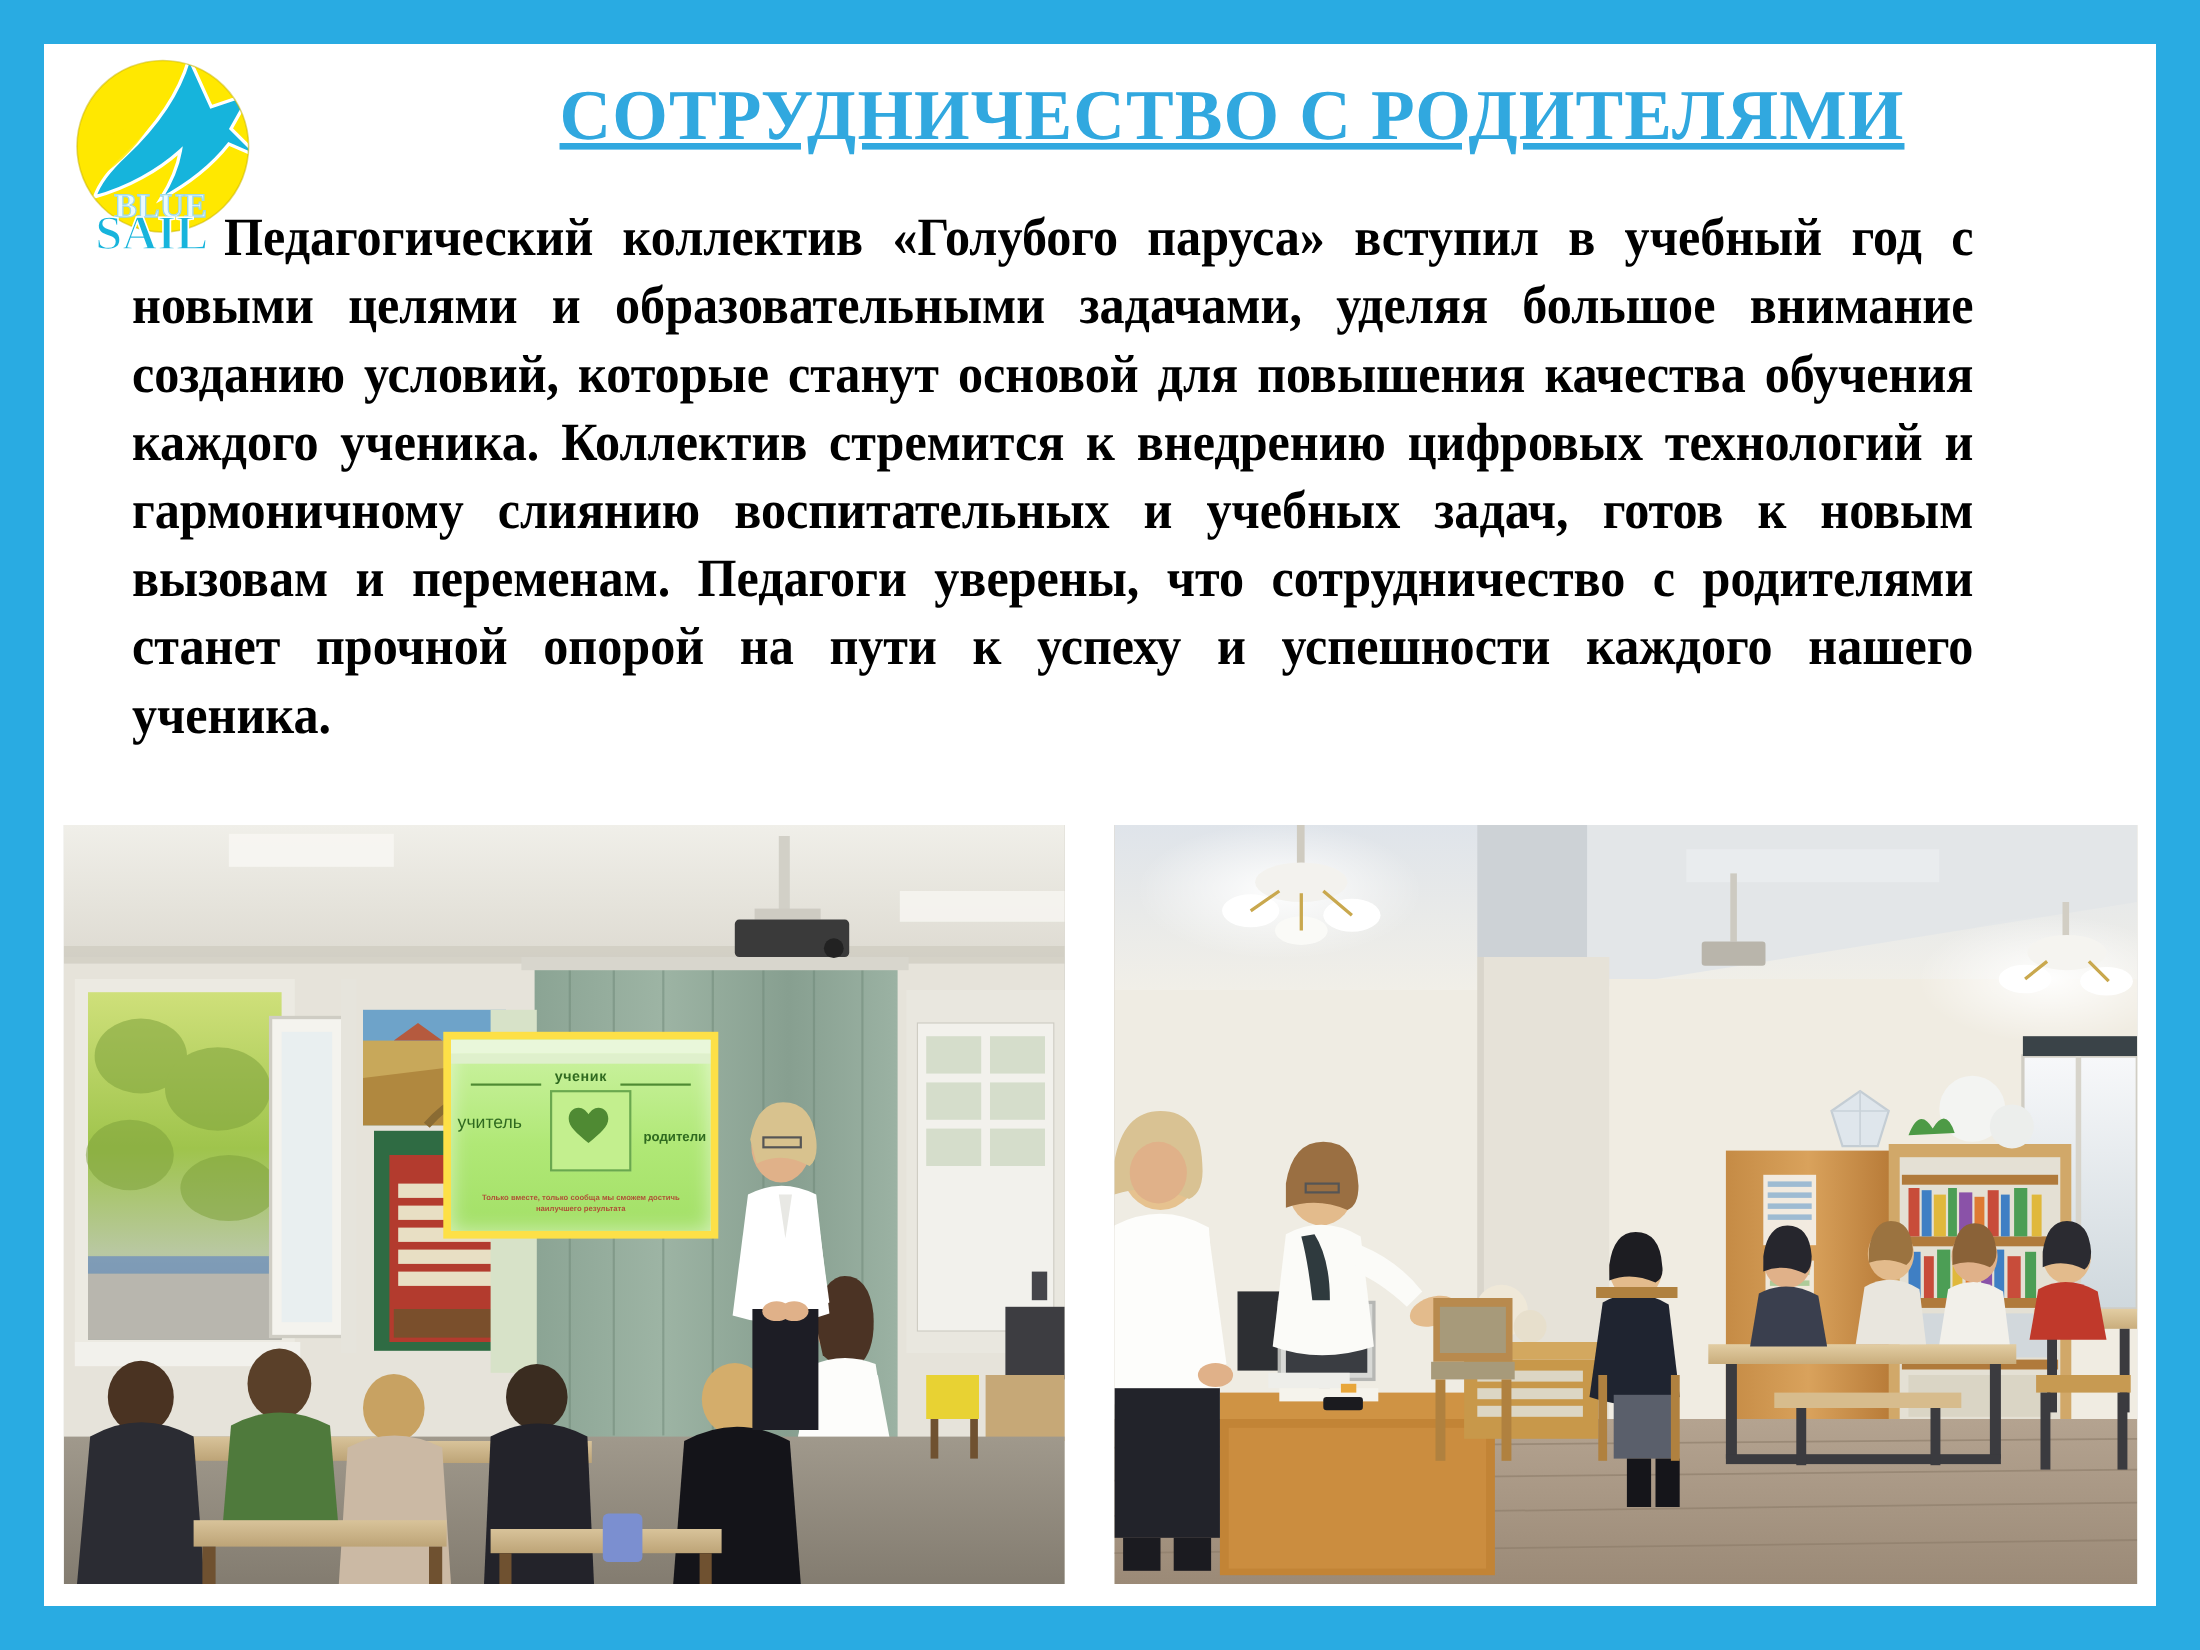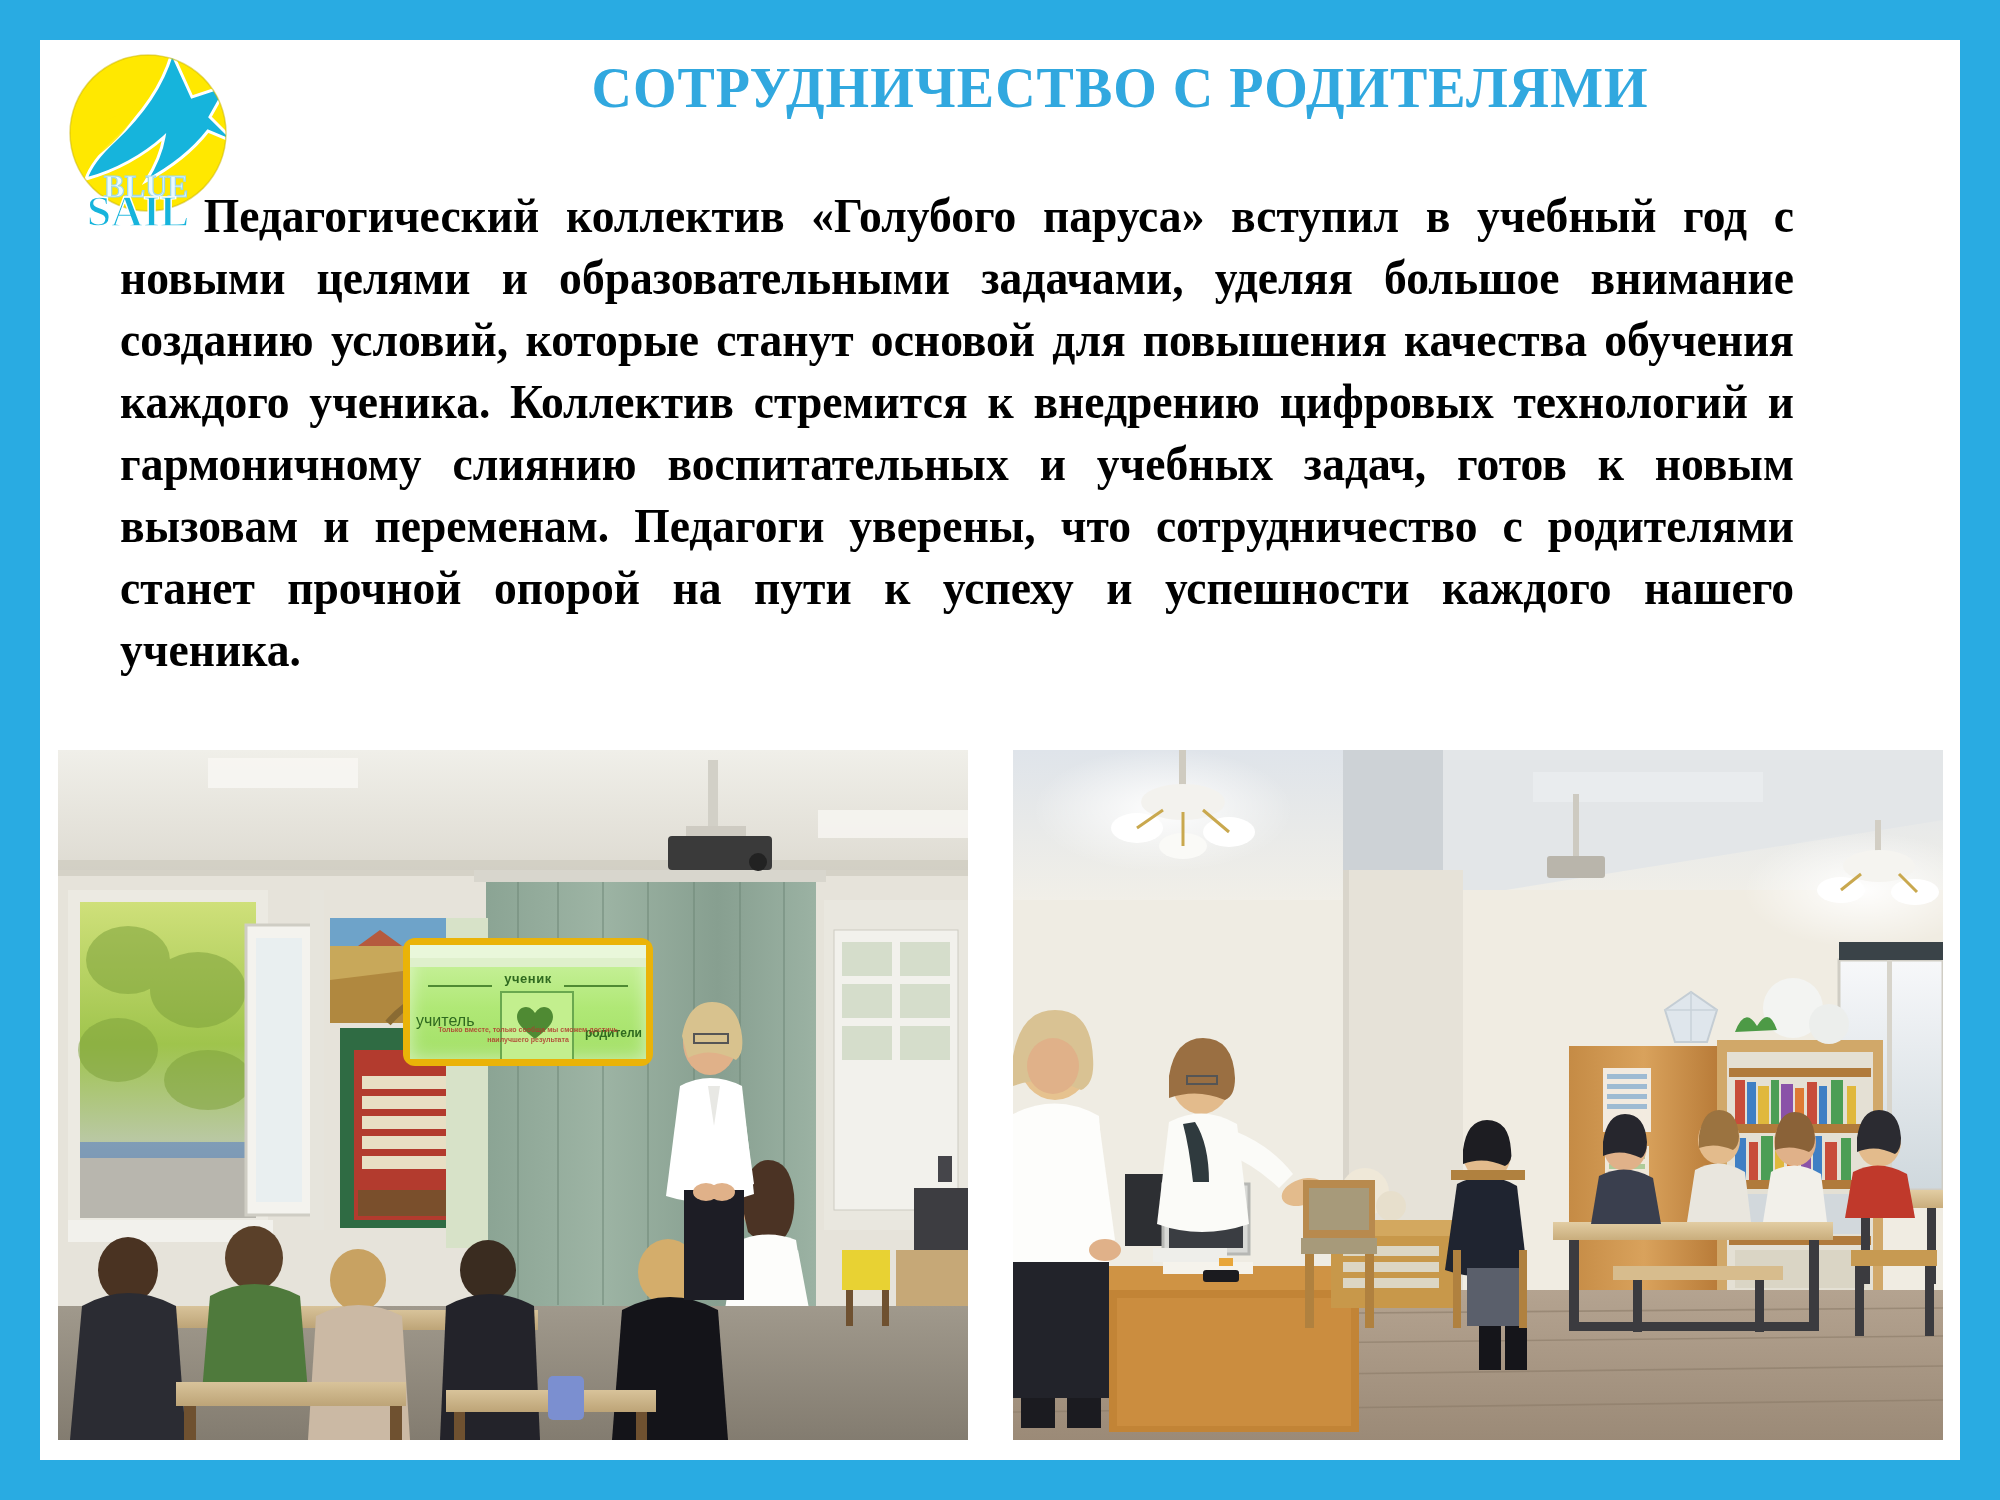--- a/index.html
+++ b/index.html
@@ -40,30 +40,31 @@
     width: 190px;
     height: 185px;
     text-align: right;
   }
   #logo svg { display: block; width: 190px; height: 185px; }
 
   
   #title {
     position: absolute;
     left: 260px;
-    top: 5px;
+    top: 22px;
     width: 1640px;
     text-align: center;
     font-family: "Liberation Serif", serif;
     font-weight: bold;
-    font-size: 56px;
+    font-size: 65px;
     line-height: 86px;
     letter-spacing: 1px;
     color: #31A8DF;
     white-space: nowrap;
+    text-decoration: underline;
   }
 
   
   #body-text {
     position: absolute;
     left: 80px;
     top: 145px;
     width: 1800px;
     font-family: "Liberation Serif", serif;
     font-weight: bold;
@@ -288,21 +289,21 @@
           <rect x="396" y="662" width="11" height="28" fill="#6f5130"></rect>
           <rect x="578" y="662" width="11" height="28" fill="#6f5130"></rect>
 
           <rect x="784" y="500" width="48" height="40" fill="#e8d233"></rect>
           <rect x="788" y="540" width="7" height="36" fill="#6f5130"></rect>
           <rect x="824" y="540" width="7" height="36" fill="#6f5130"></rect>
 
           <rect x="490" y="626" width="36" height="44" rx="5" fill="#7b8fd0"></rect>
         </svg>
 
-        <div class="pp" style="left:345px; top:188px; width:250px; height:128px; background:#eab308; border-radius:12px; padding:7px; box-sizing:border-box;">
+        <div class="pp" style="left:345px; top:188px; width:250px; height:188px; background:#fde047; border-radius:0; padding:7px; box-sizing:border-box;">
           <div style="width:100%;height:100%;background:linear-gradient(180deg,#cdf3a4 0%,#b0e876 55%,#a3e067 100%);position:relative;overflow:hidden;box-shadow:inset 0 0 18px rgba(255,255,255,.55);">
             <div style="position:absolute;left:0;top:0;width:100%;height:13px;background:#e9f7da;"></div>
             <div style="position:absolute;left:0;top:13px;width:100%;height:9px;background:#dff0cc;"></div>
             <div style="position:absolute;top:26px;width:100%;text-align:center;font-family:'Liberation Sans',sans-serif;font-weight:bold;font-size:13px;color:#2f6a1f;letter-spacing:.5px;">ученик</div>
             <div style="position:absolute;left:90px;top:46px;width:70px;height:70px;border:2px solid #6aa84f;background:#c3ef8e;"></div>
             <div style="position:absolute;left:104px;top:60px;width:42px;height:38px;">
               <svg viewBox="0 0 42 38" width="42" height="38">
                 <path d="M21 34 C10 25 3 19 3 12 C3 6 7 2 12 2 C16 2 19 5 21 8 C23 5 26 2 30 2 C35 2 39 6 39 12 C39 19 32 25 21 34 Z" fill="#4f8a33"></path>
               </svg>
             </div>

